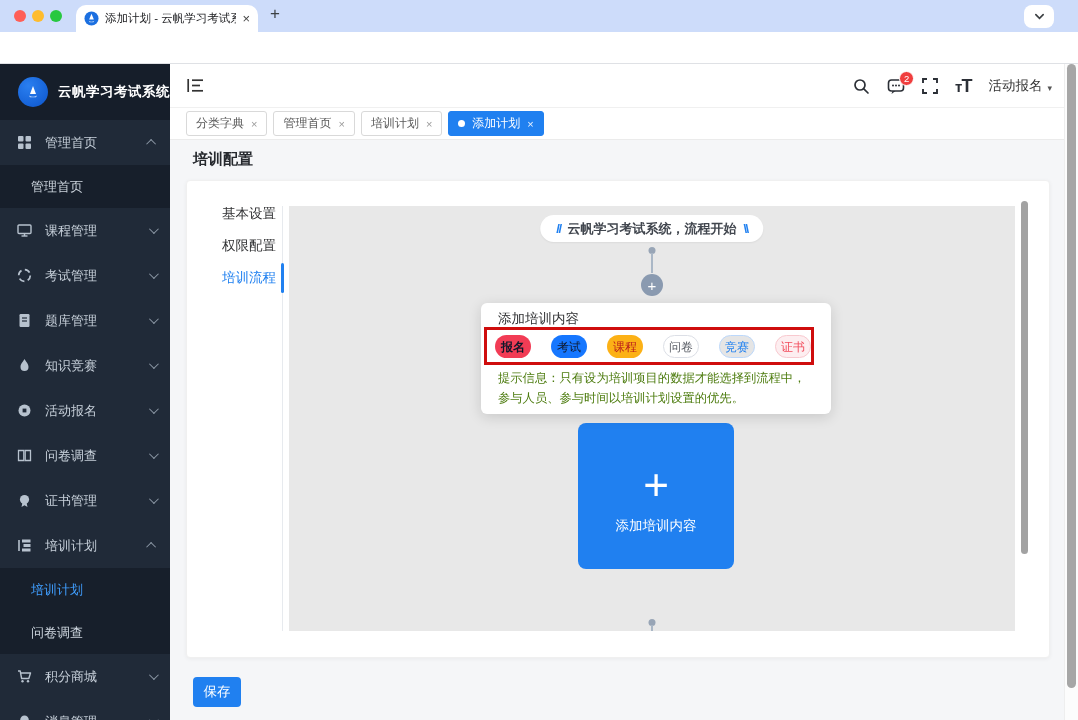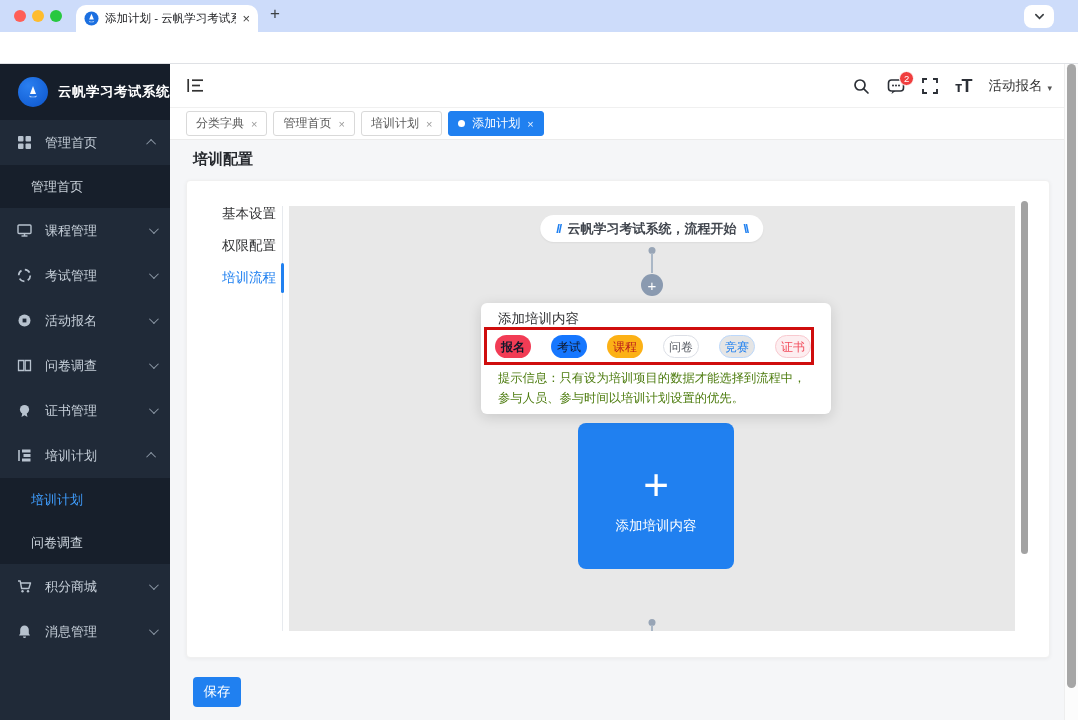--- a/index.html
+++ b/index.html
@@ -213,21 +213,41 @@
   <div class="menu-item">
     <span class="mi-icon">
       <svg width="15" height="15" viewBox="0 0 15 15">
           <circle cx="7.5" cy="7.5" r="5.8" fill="none" stroke="currentColor" stroke-width="1.7" stroke-dasharray="5.5 3.5"></circle>
         </svg>
     </span>
     <span class="mi-label">考试管理</span>
     <span class="chev down"></span>
   </div>
 
-
+  <div class="menu-item">
+    <span class="mi-icon">
+      <svg width="15" height="15" viewBox="0 0 15 15">
+          <rect x="2.5" y="1" width="10" height="13" rx="1.2" fill="currentColor"></rect>
+          <line x1="5" y1="5" x2="10" y2="5" stroke="#202a38" stroke-width="1.2"></line>
+          <line x1="5" y1="8" x2="10" y2="8" stroke="#202a38" stroke-width="1.2"></line>
+        </svg>
+    </span>
+    <span class="mi-label">题库管理</span>
+    <span class="chev down"></span>
+  </div>
+
+  <div class="menu-item">
+    <span class="mi-icon">
+      <svg width="15" height="15" viewBox="0 0 15 15">
+          <path d="M7.5 1 C6 4 3.5 5.5 3.5 9 a4 4 0 0 0 8 0 C11.5 5.5 9 4 7.5 1 Z" fill="currentColor"></path>
+        </svg>
+    </span>
+    <span class="mi-label">知识竞赛</span>
+    <span class="chev down"></span>
+  </div>
 
   <div class="menu-item">
     <span class="mi-icon">
       <svg width="15" height="15" viewBox="0 0 15 15">
           <circle cx="7.5" cy="7.5" r="6" fill="currentColor"></circle>
           <rect x="5.6" y="5.6" width="3.8" height="3.8" fill="#202a38"></rect>
         </svg>
     </span>
     <span class="mi-label">活动报名</span>
     <span class="chev down"></span>

